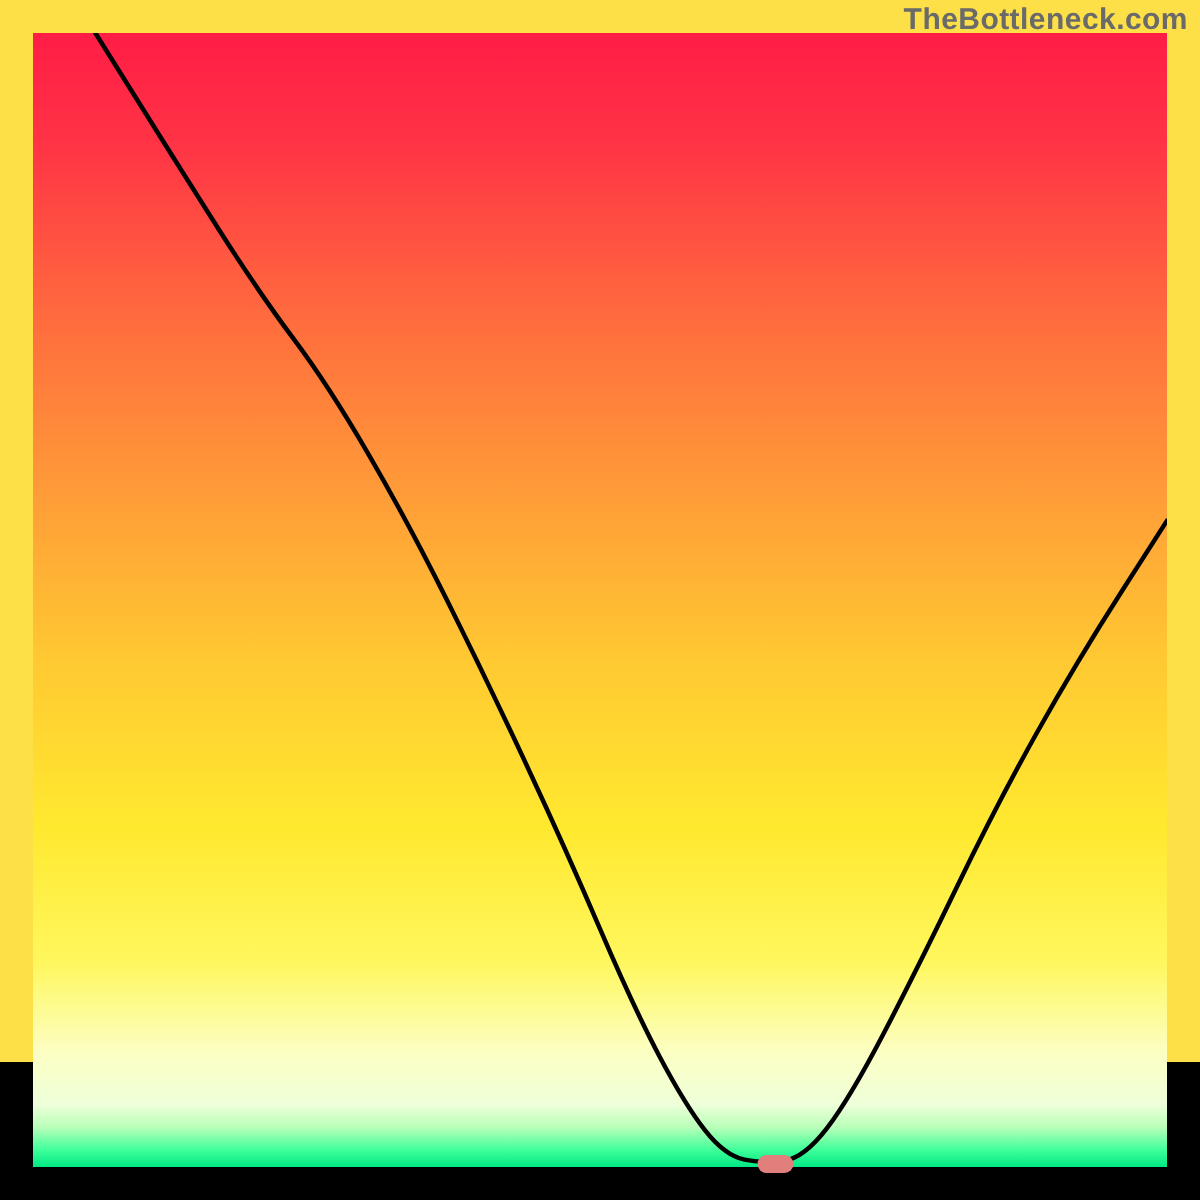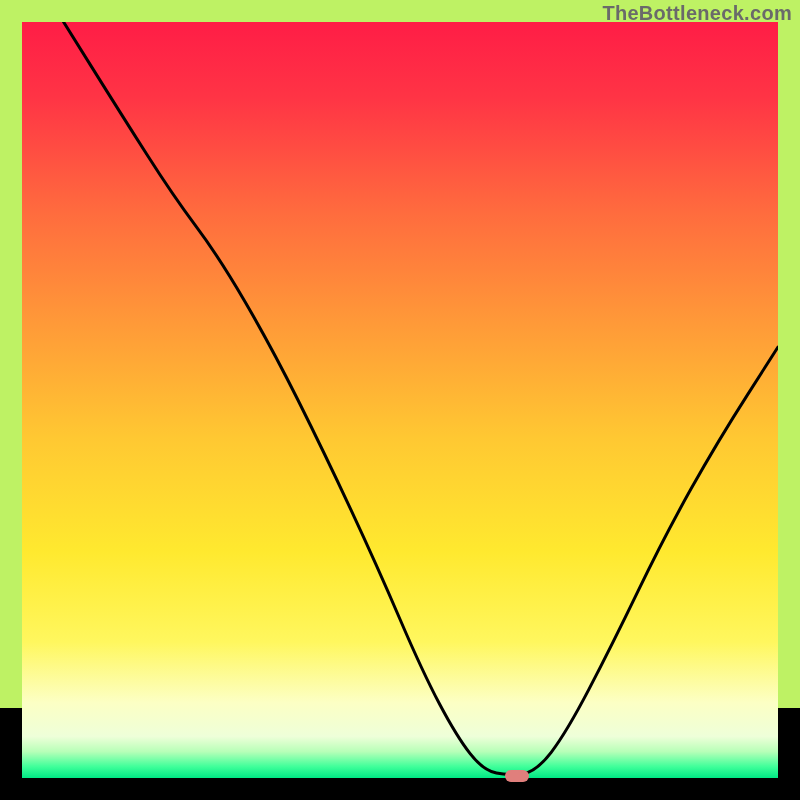--- a/index.html
+++ b/index.html
@@ -8,21 +8,21 @@
     width: 800px;
     height: 800px;
     overflow: hidden;
     background: #000;
     font-family: Arial, Helvetica, sans-serif;
   }
   .frame {
     position: relative;
     width: 800px;
     height: 708px;
-    background: #bef264;
+    background: #fde047;
   }
   .watermark {
     position: absolute;
     top: 2px;
     right: 8px;
     color: #6a6a6a;
     font-size: 20px;
     font-weight: bold;
     letter-spacing: 0.3px;
     z-index: 3;

